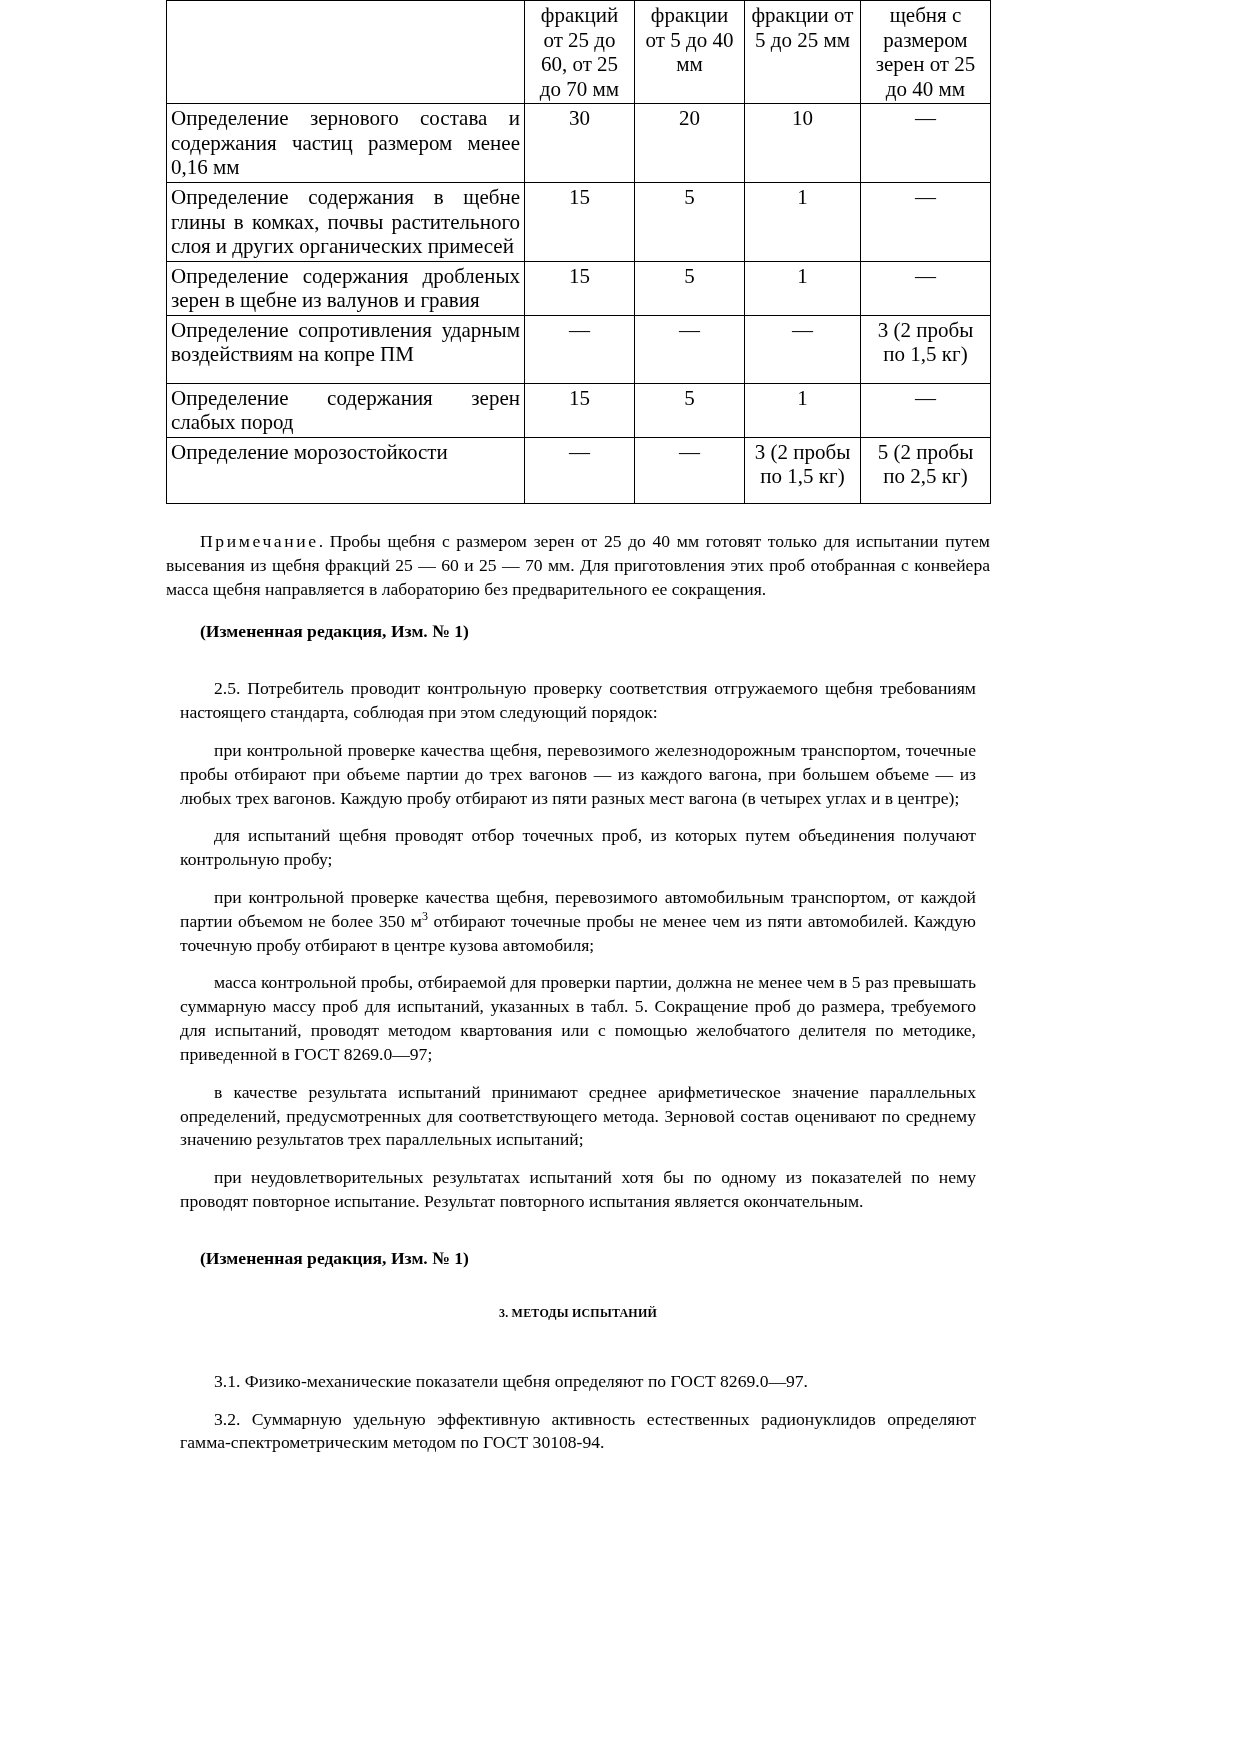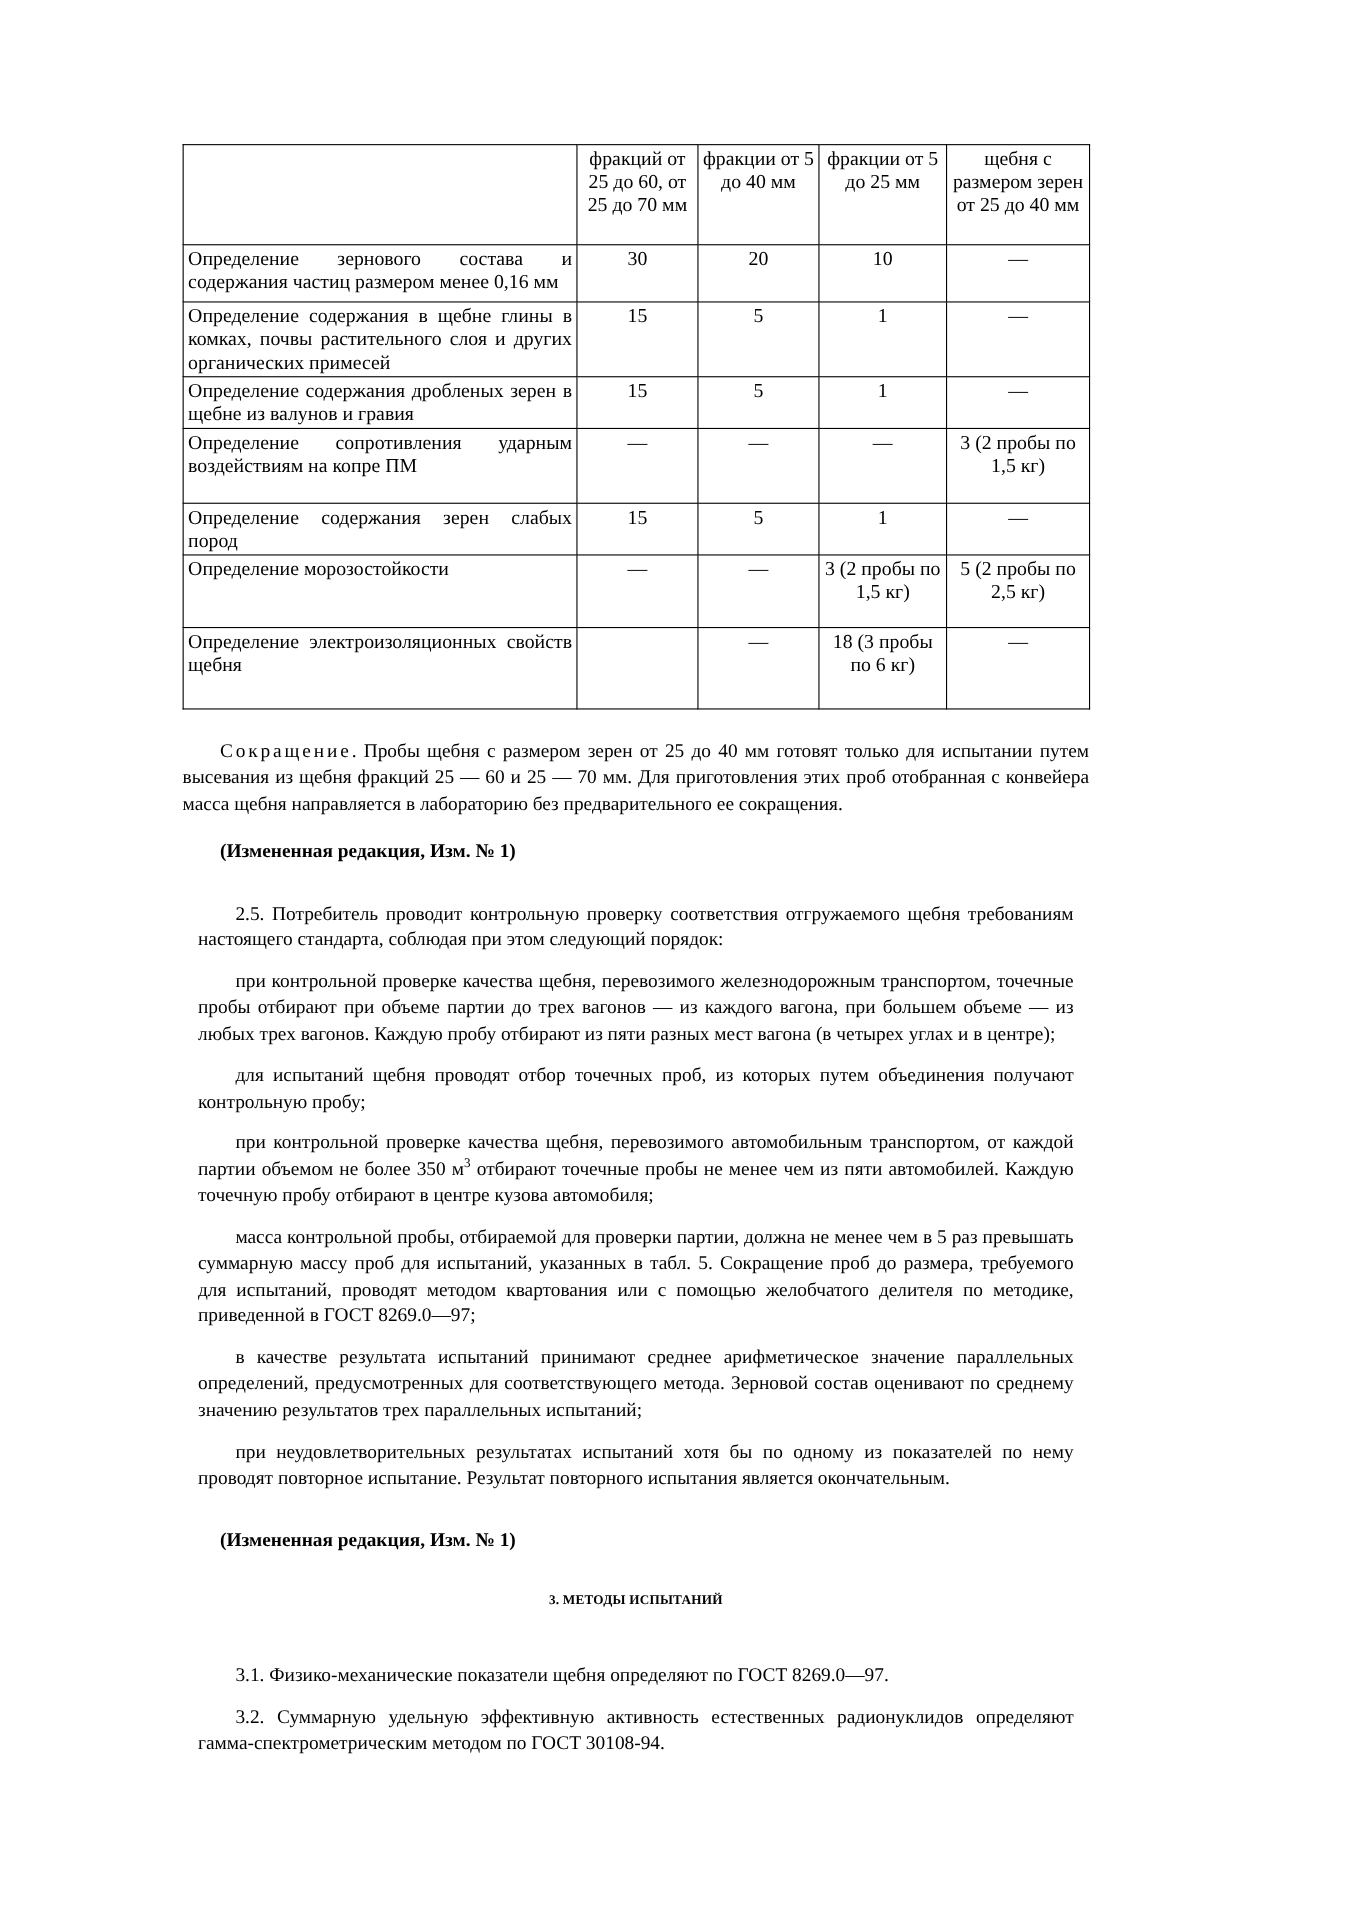--- a/index.html
+++ b/index.html
@@ -20,23 +20,22 @@
     position: absolute;
     left: 166px;
     top: 0;
     width: 824px;
   }
 
   
   table.spec-table {
     width: 824px;
     border-collapse: collapse;
-    margin-top: 131px;
     table-layout: fixed;
-    font-size: 18px;
+    font-size: 21px;
     line-height: 1.17;
   }
   table.spec-table td,
   table.spec-table th {
     border: 1.6px solid #000;
     vertical-align: top;
     padding: 2px 4px 2px 4px;
     font-weight: normal;
   }
   col.c-name  { width: 358px; }
@@ -168,31 +167,24 @@
         <td class="num-cell">1</td>
         <td class="num-cell">—</td>
       </tr>
       <tr class="rowspacer-7">
         <td class="name-cell">Определение морозостойкости</td>
         <td class="num-cell">—</td>
         <td class="num-cell">—</td>
         <td class="num-cell">3 (2 пробы по 1,5 кг)</td>
         <td class="num-cell">5 (2 пробы по 2,5 кг)</td>
       </tr>
-      <tr class="rowspacer-8">
-        <td class="name-cell">Определение электроизоляционных свойств щебня</td>
-        <td class="num-cell"></td>
-        <td class="num-cell">—</td>
-        <td class="num-cell">18 (3 пробы по 6 кг)</td>
-        <td class="num-cell">—</td>
-      </tr>
     </tbody>
   </table>
 
-  <div class="note"><span class="note-lead">Сокращение</span><span>. Пробы щебня с размером зерен от 25 до 40 мм готовят только для испытании путем высевания из щебня фракций 25 — 60 и 25 — 70 мм. Для приготовления этих проб отобранная с конвейера масса щебня направляется в лабораторию без предварительного ее сокращения.</span></div>
+  <div class="note"><span class="note-lead">Примечание</span><span>. Пробы щебня с размером зерен от 25 до 40 мм готовят только для испытании путем высевания из щебня фракций 25 — 60 и 25 — 70 мм. Для приготовления этих проб отобранная с конвейера масса щебня направляется в лабораторию без предварительного ее сокращения.</span></div>
 
   <div class="block-gap"></div>
   <p class="bold-note">(Измененная редакция, Изм. № 1)</p>
 
   <div class="block-gap"></div>
   <p class="para">2.5. Потребитель проводит контрольную проверку соответствия отгружаемого щебня требованиям настоящего стандарта, соблюдая при этом следующий порядок:</p>
   <p class="para">при контрольной проверке качества щебня, перевозимого железнодорожным транспортом, точечные пробы отбирают при объеме партии до трех вагонов — из каждого вагона, при большем объеме — из любых трех вагонов. Каждую пробу отбирают из пяти разных мест вагона (в четырех углах и в центре);</p>
   <p class="para">для испытаний щебня проводят отбор точечных проб, из которых путем объединения получают контрольную пробу;</p>
   <p class="para"><span>при контрольной проверке качества щебня, перевозимого автомобильным транспортом, от каждой партии объемом не более 350 м</span><sup>3</sup><span> отбирают точечные пробы не менее чем из пяти автомобилей. Каждую точечную пробу отбирают в центре кузова автомобиля;</span></p>
   <p class="para">масса контрольной пробы, отбираемой для проверки партии, должна не менее чем в 5 раз превышать суммарную массу проб для испытаний, указанных в табл. 5. Сокращение проб до размера, требуемого для испытаний, проводят методом квартования или с помощью желобчатого делителя по методике, приведенной в ГОСТ 8269.0—97;</p>

